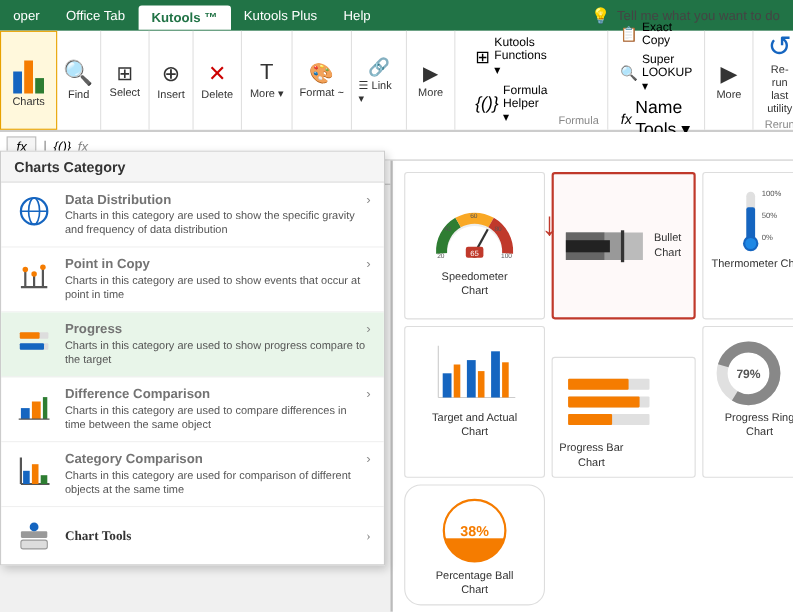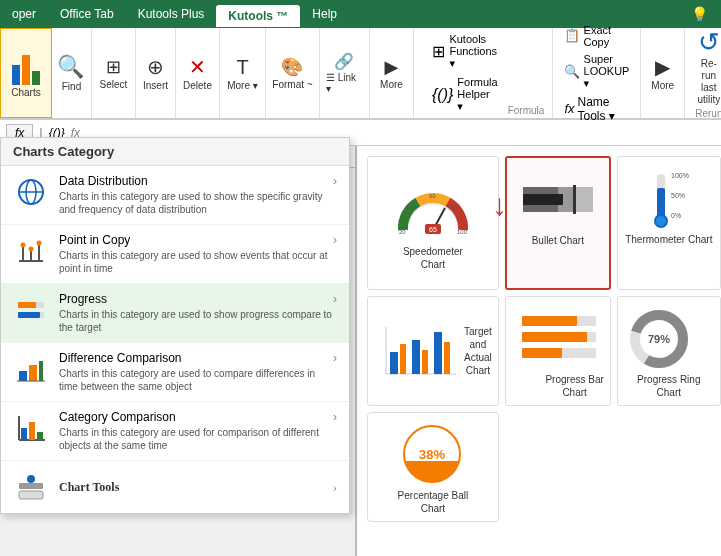--- a/index.html
+++ b/index.html
@@ -6,43 +6,44 @@
     body { font-family: 'Segoe UI', Arial, sans-serif; font-size: 12px; background: #f0f0f0; width: 721px; height: 556px; overflow: hidden; }
     .tab-item { padding: 4px 12px; color: #fff; font-size: 12px; cursor: pointer; display: flex; align-items: center; }
     .tab-item.active { background: #fff; color: #217346; font-weight: bold; border-radius: 3px 3px 0 0; margin-top: 3px; }
 
     
     .dropdown-overlay { position: absolute; top: 137px; left: 0; width: 350px; background: #fff; border: 1px solid #ccc; box-shadow: 3px 3px 8px rgba(0,0,0,0.2); z-index: 100; }
     .dropdown-header { background: #f5f5f5; padding: 6px 12px; font-weight: bold; font-size: 13px; border-bottom: 1px solid #ddd; color: #333; }
     .dropdown-item { display: flex; align-items: flex-start; padding: 8px 12px; cursor: pointer; border-bottom: 1px solid #f0f0f0; }
     .dropdown-item.active-item { background: #e8f5e9; }
     .dropdown-icon { width: 36px; height: 36px; margin-right: 10px; flex-shrink: 0; display: flex; align-items: center; justify-content: center; }
-    .dropdown-text h4 { font-size: 12px; font-weight: normal; color: #000000; margin-bottom: 2px; }
+    .dropdown-text h4 { font-size: 12px; font-weight: bold; color: #737373; margin-bottom: 2px; }
     .dropdown-text p { font-size: 10px; color: #555; line-height: 1.3; }
     .dropdown-arrow { margin-left: auto; color: #888; font-size: 12px; }
     .chart-tools-item { display: flex; align-items: center; padding: 8px 12px; cursor: pointer; font-family: Liberation Serif, serif; }
     .chart-tools-label { font-weight: bold; font-size: 12px; color: #333; }
 
     
     .green-ribbon { height: 28px; background: #217346; display: flex; align-items: center; }
 
     .tell-me { margin-left: auto; display: flex; align-items: center; gap: 6px; padding: 0 12px; font-size: 12px; color: #444; }
     .lightbulb { font-size: 14px; }
   </style>
 </head>
 <body>
 
 <div class="green-ribbon">
   <div class="tab-item">oper</div>
   <div class="tab-item">Office Tab</div>
+  <div class="tab-item active">Kutools ™</div>
   <div class="tab-item">Kutools Plus</div>
-  <div class="tab-item active">Kutools ™</div>
   <div class="tab-item">Help</div>
   <div class="tell-me">
     <span class="lightbulb">💡</span>
+    <span>Tell me what you want to do</span>
   </div>
 </div>
 
 <div style="position:absolute;top:28px;left:0;right:0;height:92px;background:#fff;border-bottom:2px solid #ccc;display:flex;align-items:stretch;">
 
   <div style="display:flex;flex-direction:column;align-items:center;justify-content:center;padding:4px 8px;border-right:1px solid #e0e0e0;background:#fff8dc;border:1px solid #e8a200;cursor:pointer;min-width:52px;">
     <div style="display:flex;align-items:flex-end;gap:2px;height:36px;">
       <div style="width:8px;height:20px;background:#1565c0;"></div>
       <div style="width:8px;height:30px;background:#f57c00;"></div>
       <div style="width:8px;height:14px;background:#2e7d32;"></div>
@@ -110,21 +111,21 @@
     <div style="display:flex;align-items:center;gap:3px;cursor:pointer;padding:1px 3px;">
       <span style="font-size:13px;">📋</span>
       <span style="font-size:11px;">Exact Copy</span>
     </div>
     <div style="display:flex;align-items:center;gap:3px;cursor:pointer;padding:1px 3px;">
       <span style="font-size:13px;">🔍</span>
       <span style="font-size:11px;">Super LOOKUP ▾</span>
     </div>
     <div style="display:flex;align-items:center;gap:3px;cursor:pointer;padding:1px 3px;">
       <span style="font-size:13px;font-style:italic;">fx</span>
-      <span style="font-size:12px;">Name Tools ▾</span>
+      <span style="font-size:16px;">Name Tools ▾</span>
     </div>
   </div>
 
   <div style="display:flex;flex-direction:column;align-items:center;justify-content:center;padding:4px 8px;border-right:1px solid #e0e0e0;cursor:pointer;min-width:44px;">
     <div style="font-size:20px;color:#333;">▶</div>
     <div style="font-size:10px;color:#333;margin-top:1px;">More</div>
   </div>
 
   <div style="display:flex;flex-direction:column;align-items:center;justify-content:center;padding:4px 10px;cursor:pointer;">
     <div style="font-size:26px;color:#1565c0;">↺</div>
@@ -272,21 +273,21 @@
           <line x1="40" y1="50" x2="52" y2="28" stroke="#333" stroke-width="2"></line>
           <circle cx="40" cy="50" r="4" fill="#333"></circle>
 
           <rect x="32" y="44" width="16" height="10" rx="2" fill="#c0392b"></rect>
           <text x="40" y="52" font-size="7" fill="white" text-anchor="middle">65</text>
         </svg>
       </div>
       <div style="font-size:10px;color:#333;text-align:center;line-height:1.3;">Speedometer<br>Chart</div>
     </div>
 
-    <div style="display:flex;flex-direction:column;align-items:center;padding:6px;border:2px solid #c0392b;border-radius:3px;cursor:pointer;background:#fef9f9;">
+    <div style="display:flex;align-items:center;padding:6px;border:2px solid #c0392b;border-radius:3px;cursor:pointer;background:#fef9f9;">
       <div style="width:90px;height:70px;display:flex;align-items:center;justify-content:center;">
         <svg width="80" height="55" viewBox="0 0 80 55">
 
           <rect x="5" y="15" width="70" height="25" fill="#bbb"></rect>
           <rect x="5" y="15" width="50" height="25" fill="#999"></rect>
           <rect x="5" y="15" width="35" height="25" fill="#666"></rect>
 
           <rect x="5" y="22" width="40" height="11" fill="#222"></rect>
 
           <rect x="55" y="13" width="3" height="29" fill="#333"></rect>
@@ -307,41 +308,41 @@
 
           <rect x="28" y="22" width="8" height="30" rx="2" fill="#1565c0"></rect>
 
           <circle cx="32" cy="55" r="7" fill="#1565c0"></circle>
           <circle cx="32" cy="55" r="5" fill="#1e88e5"></circle>
         </svg>
       </div>
       <div style="font-size:10px;color:#333;text-align:center;line-height:1.3;">Thermometer Chart</div>
     </div>
 
-    <div style="display:flex;align-items:center;padding:6px;border:1px solid #ddd;border-radius:3px;cursor:pointer;">
+    <div style="display:flex;flex-direction:column;align-items:center;padding:6px;border:1px solid #ddd;border-radius:3px;cursor:pointer;">
       <div style="width:90px;height:70px;display:flex;align-items:flex-end;justify-content:center;gap:4px;padding:4px 4px 2px;">
         <svg width="82" height="62" viewBox="0 0 82 62">
 
           <line x1="8" y1="52" x2="78" y2="52" stroke="#ccc" stroke-width="1"></line>
           <line x1="8" y1="5" x2="8" y2="52" stroke="#ccc" stroke-width="1"></line>
 
           <rect x="12" y="30" width="8" height="22" fill="#1565c0"></rect>
           <rect x="22" y="22" width="6" height="30" fill="#f57c00"></rect>
 
           <rect x="34" y="18" width="8" height="34" fill="#1565c0"></rect>
           <rect x="44" y="28" width="6" height="24" fill="#f57c00"></rect>
 
           <rect x="56" y="10" width="8" height="42" fill="#1565c0"></rect>
           <rect x="66" y="20" width="6" height="32" fill="#f57c00"></rect>
         </svg>
       </div>
       <div style="font-size:10px;color:#333;text-align:center;line-height:1.3;">Target and Actual<br>Chart</div>
     </div>
 
-    <div style="display:flex;flex-direction:column;align-items:flex-end;padding:6px;border:1px solid #ddd;border-radius:3px;cursor:pointer;">
+    <div style="display:flex;flex-direction:column;align-items:flex-start;padding:6px;border:1px solid #ddd;border-radius:3px;cursor:pointer;margin-top:28px;">
       <div style="width:90px;height:70px;display:flex;align-items:center;justify-content:center;">
         <svg width="82" height="60" viewBox="0 0 82 60">
 
           <rect x="4" y="8" width="74" height="10" rx="1" fill="#e0e0e0"></rect>
           <rect x="4" y="8" width="55" height="10" rx="1" fill="#f57c00"></rect>
 
           <rect x="4" y="24" width="74" height="10" rx="1" fill="#e0e0e0"></rect>
           <rect x="4" y="24" width="65" height="10" rx="1" fill="#f57c00"></rect>
 
           <rect x="4" y="40" width="74" height="10" rx="1" fill="#e0e0e0"></rect>
@@ -358,21 +359,21 @@
           <circle cx="35" cy="33" r="24" fill="none" stroke="#e0e0e0" stroke-width="10"></circle>
 
           <circle cx="35" cy="33" r="24" fill="none" stroke="#888" stroke-width="10" stroke-dasharray="119.4 31.4" stroke-dashoffset="31.4" transform="rotate(-90 35 33)"></circle>
 
           <text x="35" y="37" font-size="11" fill="#555" text-anchor="middle" font-weight="bold">79%</text>
         </svg>
       </div>
       <div style="font-size:10px;color:#333;text-align:center;line-height:1.3;">Progress Ring<br>Chart</div>
     </div>
 
-    <div style="display:flex;flex-direction:column;align-items:center;padding:6px;border:1px solid #ddd;border-radius:4px;cursor:pointer;">
+    <div style="display:flex;flex-direction:column;align-items:center;padding:6px;border:1px solid #ddd;border-radius:15px;cursor:pointer;">
       <div style="width:90px;height:70px;display:flex;align-items:center;justify-content:center;">
         <svg width="65" height="65" viewBox="0 0 65 65">
           <defs>
             <clipPath id="ball-clip">
               <circle cx="32" cy="32" r="28"></circle>
             </clipPath>
           </defs>
           <circle cx="32" cy="32" r="28" fill="none" stroke="#f57c00" stroke-width="2"></circle>
 
           <rect x="4" y="39" width="56" height="21" fill="#f57c00" clip-path="url(#ball-clip)"></rect>

